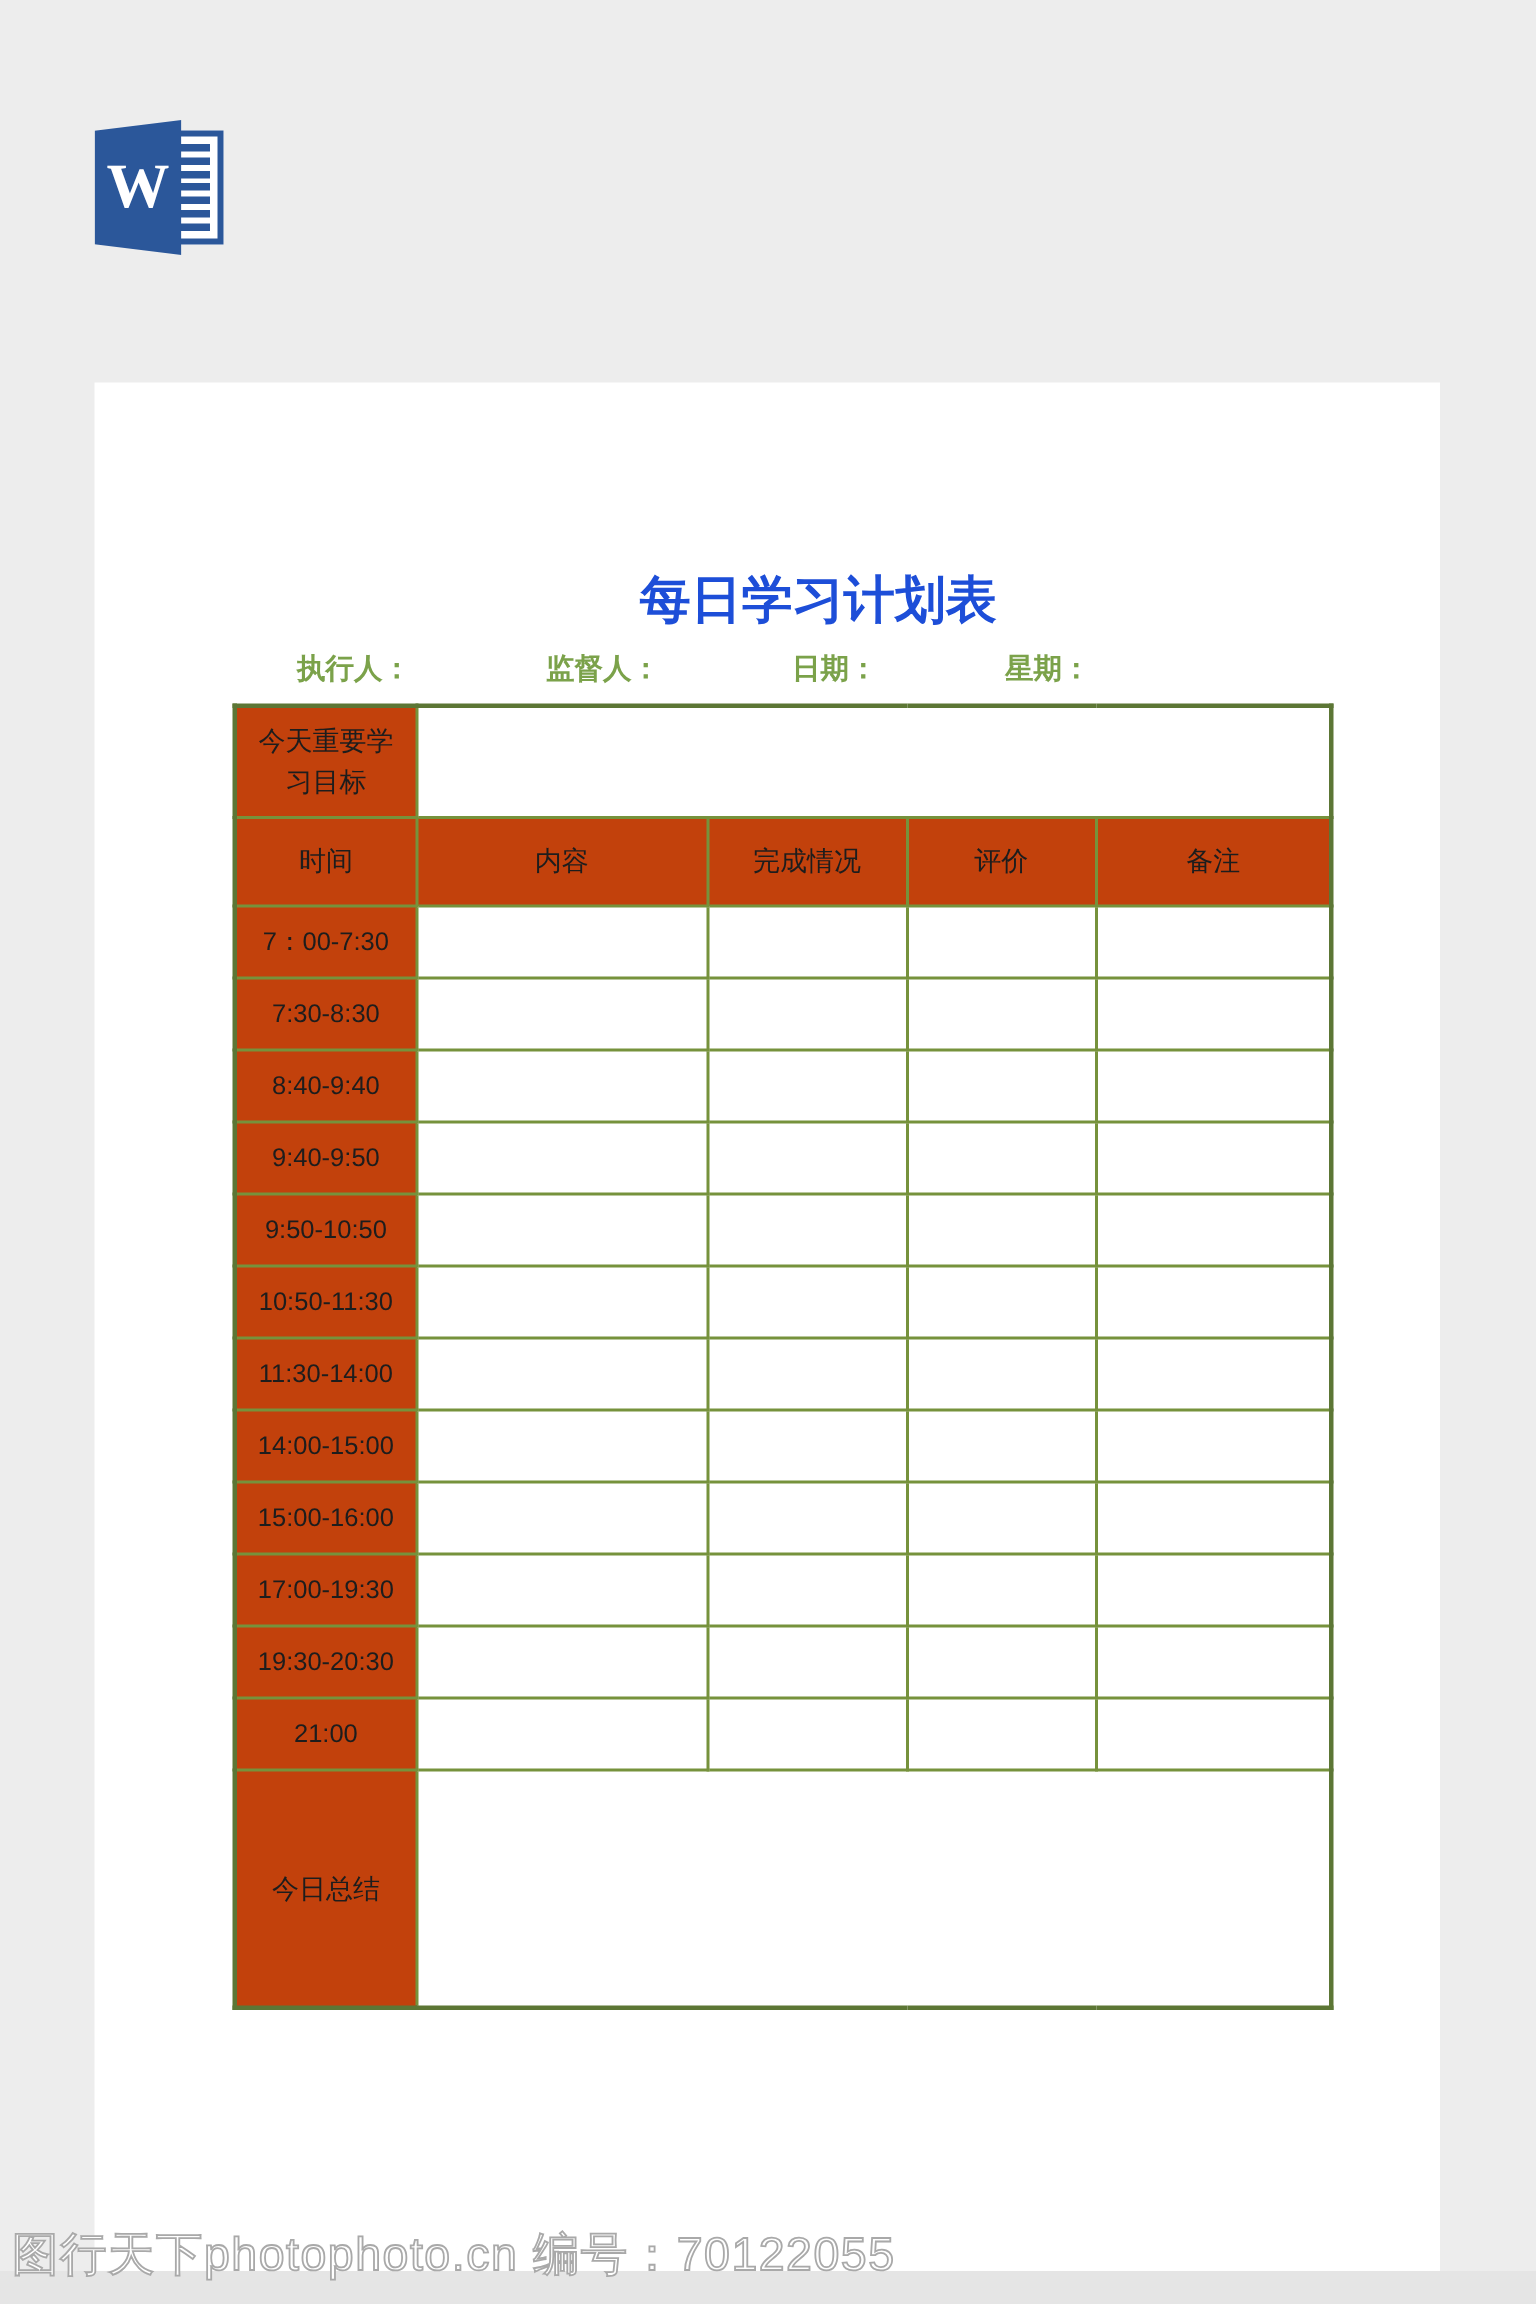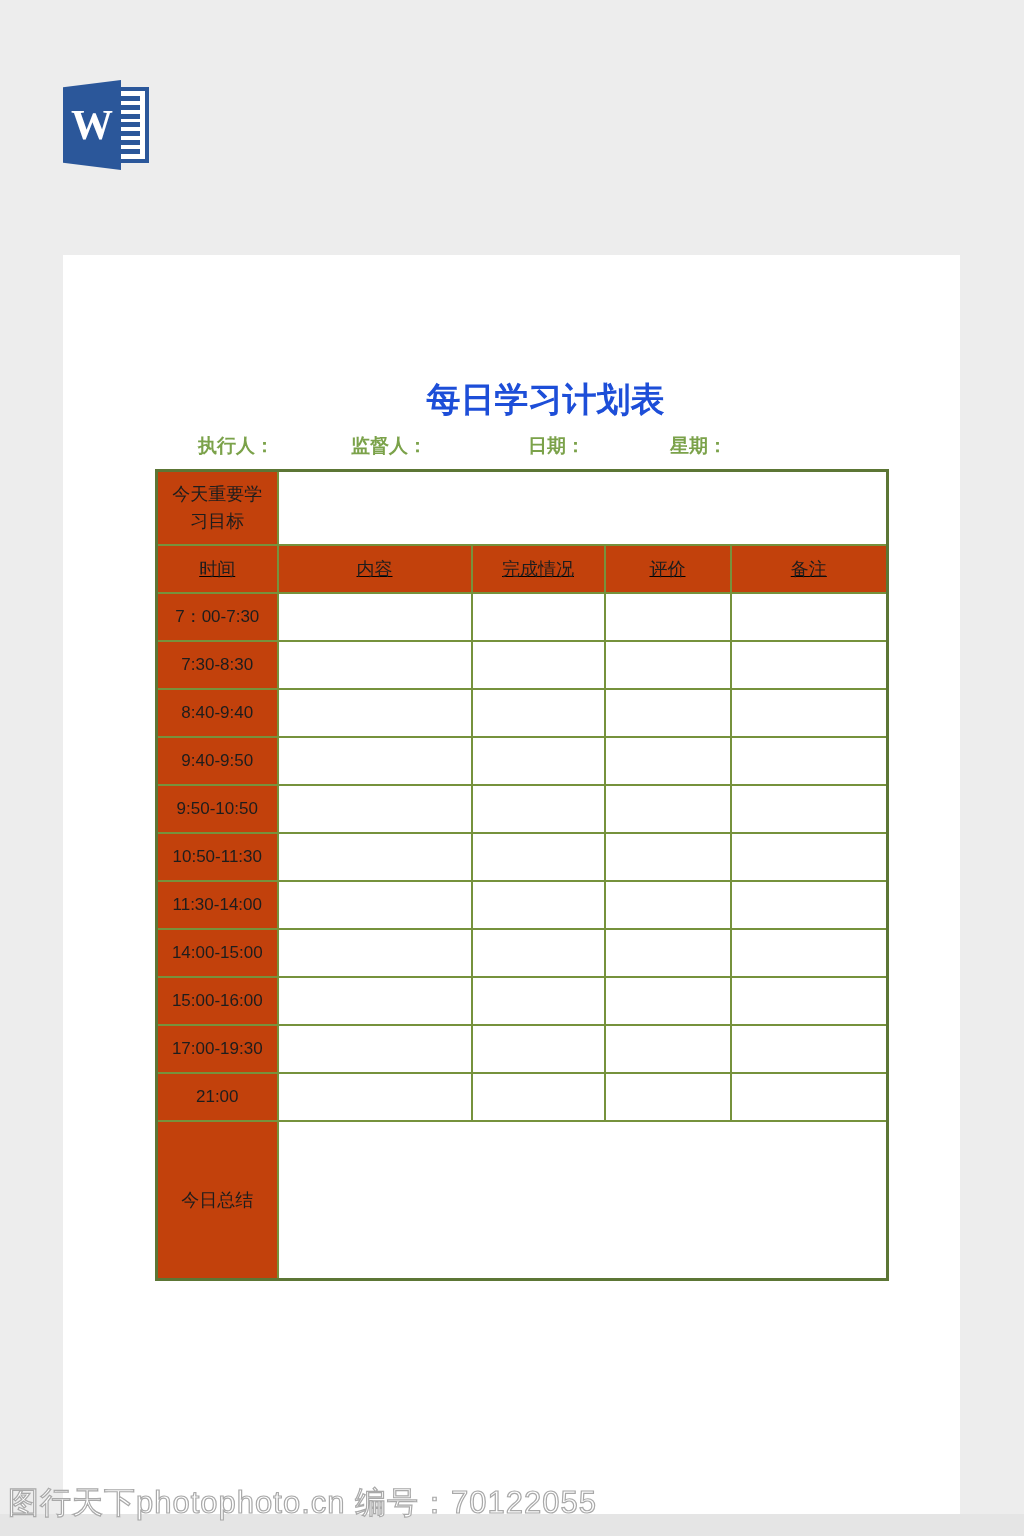--- a/index.html
+++ b/index.html
@@ -42,21 +42,21 @@
   }
   .doc-title{
     position:absolute;left:0;top:122px;width:100%;text-align:center;
     font-size:34px;font-weight:bold;color:#1d4ed8;margin-left:34px;
   }
   .info-row{position:absolute;left:0;top:178px;width:100%;height:30px;}
   .info-label{
     position:absolute;font-size:19px;font-weight:bold;color:#7ba24a;white-space:nowrap;
   }
   .info-label.pos-0{left:135px;}
-  .info-label.pos-1{left:288px;text-align:center;}
+  .info-label.pos-1{left:301px;text-align:center;}
   .info-label.pos-2{left:465px;}
   .info-label.pos-3{left:607px;}
   
   .plan-table{
     position:absolute;left:92px;top:214px;width:731px;
     border-collapse:collapse;table-layout:fixed;
     border:3px solid #5c7635;
   }
   .plan-table th,.plan-table td{
     border:2px solid #76923c;box-sizing:border-box;
@@ -65,21 +65,21 @@
   }
   .plan-table .green{background:#c2410c;}
   .plan-table .blank-cell{background:#ffffff;}
   .col-time{width:121px;}
   .col-content{width:194px;}
   .col-status{width:133px;}
   .col-eval{width:126px;}
   .col-note{width:157px;}
   .row-goal{height:74px;}
   .row-goal th{font-size:18px;line-height:1.5;padding:4px 12px;}
-  .row-header{height:48px;text-decoration:underline;}
+  .row-header{height:59px;}
   .row-header th{font-size:18px;}
   .row-time{height:48px;border-radius:15px;}
   .row-summary{height:159px;}
   .row-summary th{font-size:18px;}
   
   .bottom-strip{
     position:absolute;left:0;top:1514px;width:1024px;height:22px;background:#e5e5e5;
   }
   .watermark{
     position:absolute;left:8px;top:1482px;
@@ -203,20 +203,27 @@
           <td class="blank-cell"></td>
         </tr>
         <tr class="row-time">
           <th class="green">17:00-19:30</th>
           <td class="blank-cell"></td>
           <td class="blank-cell"></td>
           <td class="blank-cell"></td>
           <td class="blank-cell"></td>
         </tr>
         <tr class="row-time">
+          <th class="green">19:30-20:30</th>
+          <td class="blank-cell"></td>
+          <td class="blank-cell"></td>
+          <td class="blank-cell"></td>
+          <td class="blank-cell"></td>
+        </tr>
+        <tr class="row-time">
           <th class="green">21:00</th>
           <td class="blank-cell"></td>
           <td class="blank-cell"></td>
           <td class="blank-cell"></td>
           <td class="blank-cell"></td>
         </tr>
       </tbody>
     <tbody>
       <tr class="row-summary">
         <th class="green">今日总结</th>

